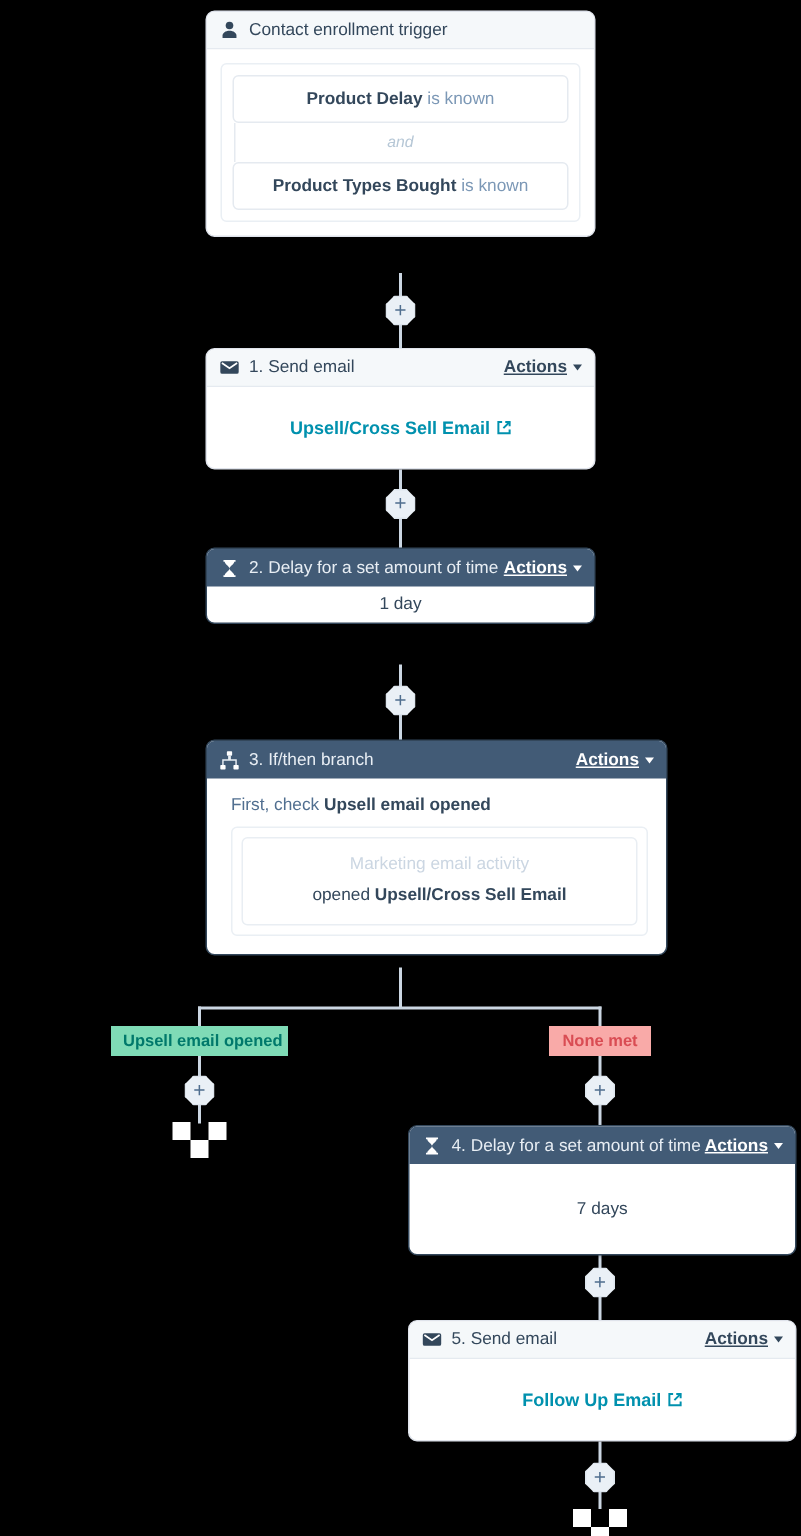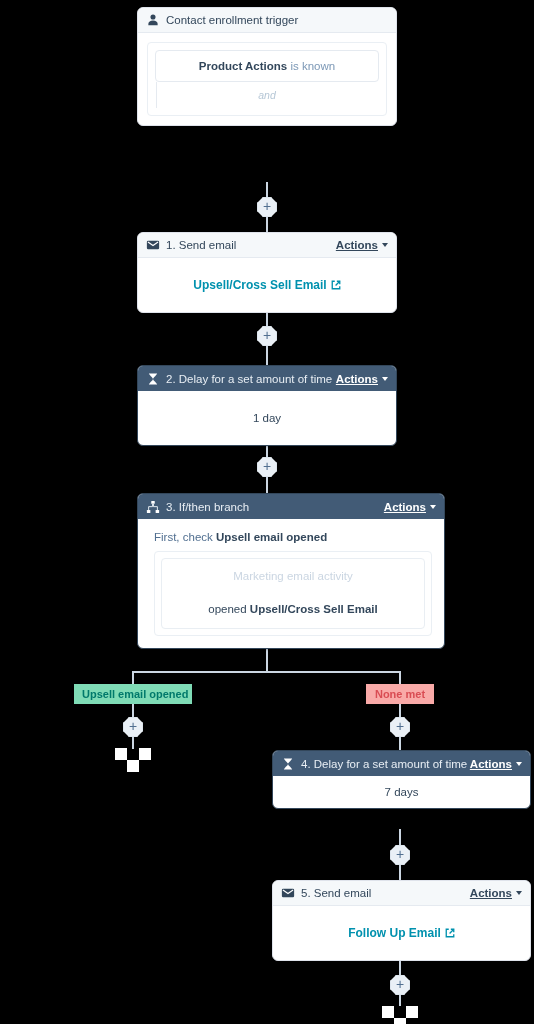--- a/index.html
+++ b/index.html
@@ -206,21 +206,21 @@
   }
   .branch-inner {
     border: 1px solid #e9eef3;
     border-radius: 4px;
     padding: 11px 6px 13px;
     text-align: center;
   }
   .branch-inner .sub {
     font-size: 11.5px;
     color: #cbd6e2;
-    margin-bottom: 21px;
+    margin-bottom: 9px;
   }
   .branch-inner .cnd {
     font-size: 11.5px;
     color: #33475b;
   }
   .branch-inner .cnd b { font-weight: bold; }
 
   
   .badge {
     position: absolute;
@@ -246,26 +246,30 @@
       <span class="hdr-icon">
         <svg viewBox="0 0 16 16">
             <circle cx="8" cy="4.6" r="2.9"></circle>
             <path d="M8 8.6c-3.1 0-5.3 1.8-5.3 3.6V14h10.6v-1.8C13.3 10.4 11.1 8.6 8 8.6z"></path>
           </svg>
       </span>
       <span class="ttl">Contact enrollment trigger</span>
     </div>
     <div class="trig-inner">
       <div class="cond-box">
-        <b>Product Actions</b>
+        <b>Product Delay</b>
         <span>is known</span>
       </div>
       <div class="and-row">
         <span class="and-tick"></span>
         <span>and</span>
+      </div>
+      <div class="cond-box">
+        <b>Product Types Bought</b>
+        <span>is known</span>
       </div>
     </div>
   </div>
 
   <div class="vline" style="left:266px; top:182px; height:50px;"></div>
   <div class="plus-btn" style="left:257px; top:197px;">+</div>
 
   <div class="card card-light" style="left:137px; top:232px; width:260px;">
     <div class="card-hdr hdr-light">
       <span class="hdr-icon">
@@ -301,21 +305,21 @@
         <svg viewBox="0 0 16 16">
             <path d="M3.4 1.6h9.2v1.2H11.6c0 2-3.6 3.4-3.6 5.2s3.6 3.2 3.6 5.2h1v1.2H3.4V13.2h1c0-2 3.6-3.4 3.6-5.2S4.4 4.8 4.4 2.8H3.4z"></path>
           </svg>
       </span>
       <span class="ttl">2. Delay for a set amount of time</span>
       <span class="actions">
         <span class="lbl">Actions</span>
         <span class="caret"></span>
       </span>
     </div>
-    <div class="card-body" style="padding:21px 10px;">
+    <div class="card-body" style="padding:6px 10px;">
       <span class="delay-val">1 day</span>
     </div>
   </div>
 
   <div class="vline" style="left:266px; top:443px; height:52px;"></div>
   <div class="plus-btn" style="left:257px; top:457px;">+</div>
 
   <div class="card card-dark" style="left:137px; top:493px; width:308px;">
     <div class="card-hdr hdr-dark">
       <span class="hdr-icon">
@@ -372,21 +376,21 @@
         <svg viewBox="0 0 16 16">
             <path d="M3.4 1.6h9.2v1.2H11.6c0 2-3.6 3.4-3.6 5.2s3.6 3.2 3.6 5.2h1v1.2H3.4V13.2h1c0-2 3.6-3.4 3.6-5.2S4.4 4.8 4.4 2.8H3.4z"></path>
           </svg>
       </span>
       <span class="ttl">4. Delay for a set amount of time</span>
       <span class="actions">
         <span class="lbl">Actions</span>
         <span class="caret"></span>
       </span>
     </div>
-    <div class="card-body" style="padding:10px 10px;border-radius:22px;">
+    <div class="card-body" style="padding:24px 10px;border-radius:22px;">
       <span class="delay-val">7 days</span>
     </div>
   </div>
 
   <div class="vline" style="left:399px; top:829px; height:52px;"></div>
   <div class="plus-btn" style="left:390px; top:845px;">+</div>
 
   <div class="card card-light" style="left:272px; top:880px; width:259px;">
     <div class="card-hdr hdr-light">
       <span class="hdr-icon">

